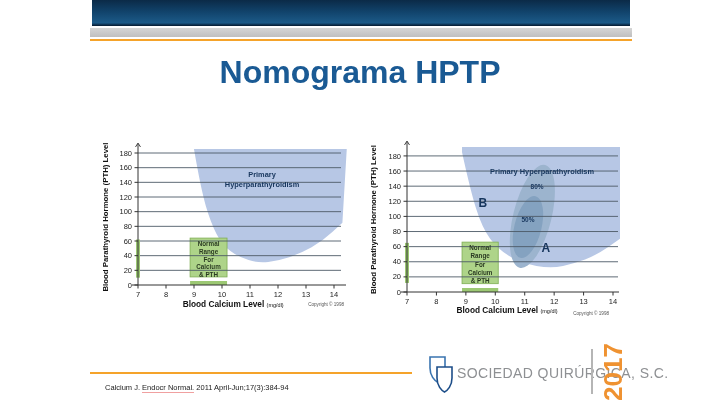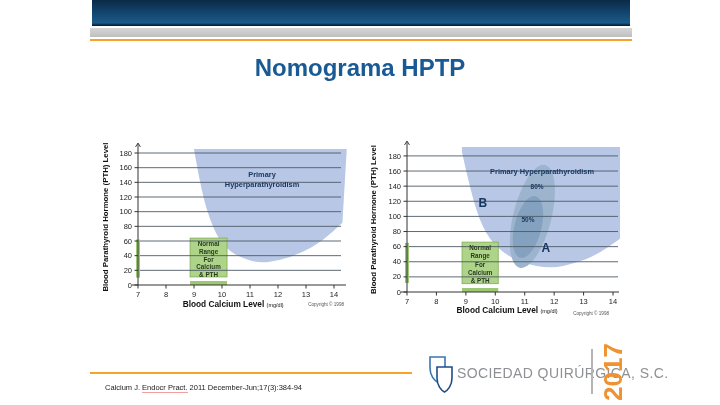--- a/index.html
+++ b/index.html
@@ -7,21 +7,21 @@
        font-family:"Liberation Sans",sans-serif;}
   .slide{position:absolute;left:0;top:0;width:720px;height:405px;}
 
   .banner-blue{position:absolute;left:92px;top:0;width:538px;height:26px;
     background:linear-gradient(to bottom,#0b2a47 0%,#11436b 45%,#1c5a88 88%,#0a2540 97%,#081f36 100%);}
   .banner-gray{position:absolute;left:90px;top:28px;width:542px;height:9px;
     background:linear-gradient(to bottom,#d6d6d6,#bfbfbf);}
   .banner-orange{position:absolute;left:90px;top:39px;width:542px;height:2px;background:#f5a32a;}
 
   .title{position:absolute;left:90px;top:54px;width:540px;text-align:center;
-    font-size:24px;font-weight:bold;color:#1a5a94;letter-spacing:0px;}
+    font-size:32px;font-weight:bold;color:#1a5a94;letter-spacing:0px;}
 
   .chart-svg{position:absolute;}
   #chart0{left:98px;top:128px;}
   #chart1{left:366px;top:125px;}
 
   .footer-line{position:absolute;left:90px;top:372px;width:322px;height:2px;background:#f5a32a;}
   .citation{position:absolute;left:105px;top:383px;font-size:7.5px;color:#1a1a1a;}
   .citation .journal{border-bottom:1.5px solid #f0a0a0;}
 
   .logo{position:absolute;left:428px;top:352px;width:200px;height:48px;}
@@ -183,21 +183,21 @@
       <text x="114.13354999999997" y="141.704" font-family="&quot;Liberation Sans&quot;,sans-serif" font-size="6.3px" font-weight="600" fill="#2a3a22" text-anchor="middle">For</text>
       <text x="114.13354999999997" y="150.004" font-family="&quot;Liberation Sans&quot;,sans-serif" font-size="6.3px" font-weight="600" fill="#2a3a22" text-anchor="middle">Calcium</text>
       <text x="114.13354999999997" y="158.304" font-family="&quot;Liberation Sans&quot;,sans-serif" font-size="6.3px" font-weight="600" fill="#2a3a22" text-anchor="middle">&amp; PTH</text>
       <text x="141.062" y="188" font-family="&quot;Liberation Sans&quot;,sans-serif" font-size="8.3px" font-weight="600" fill="#111" text-anchor="middle"><tspan>Blood Calcium Level </tspan><tspan font-size="5.5px" font-weight="400">(mg/dl)</tspan></text>
       <text x="10" y="94.5" font-family="&quot;Liberation Sans&quot;,sans-serif" font-size="7.8px" font-weight="600" fill="#111" text-anchor="middle" transform="rotate(-90 10 94.5)">Blood Parathyroid Hormone  (PTH) Level</text>
       <text x="243" y="190" font-family="&quot;Liberation Sans&quot;,sans-serif" font-size="4.6px" fill="#555" text-anchor="end">Copyright © 1998</text>
     </svg>
 
   <div class="footer-line"></div>
 
-  <div class="citation"><span>Calcium J. </span><span class="journal">Endocr Pract.</span><span> 2011 December-Jun;17(3):384-94</span></div>
+  <div class="citation"><span>Calcium J. </span><span class="journal">Endocr Normal.</span><span> 2011 April-Jun;17(3):384-94</span></div>
 
   <div class="logo">
     <svg class="logo-shield" width="26" height="38" viewBox="0 0 26 38">
       <path d="M2,1 H17 V12 C17,20 12.5,24.5 9.5,26 C6.5,24.5 2,20 2,12 Z" fill="none" stroke="#3a74b0" stroke-width="1.6"></path>
       <path d="M9,11 H24 V22 C24,30 19.5,34.5 16.5,36 C13.5,34.5 9,30 9,22 Z" fill="#ffffff" stroke="#1d4e89" stroke-width="1.6"></path>
     </svg>
     <div class="logo-org">SOCIEDAD QUIRÚRGICA, S.C.</div>
     <div class="logo-divider"></div>
     <div class="logo-year">2017</div>
   </div>

